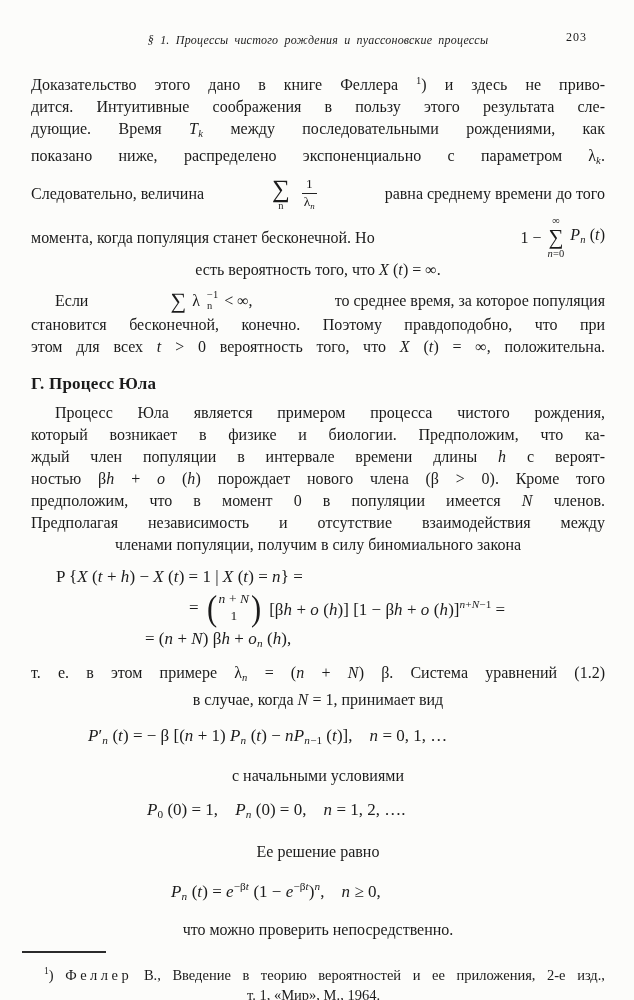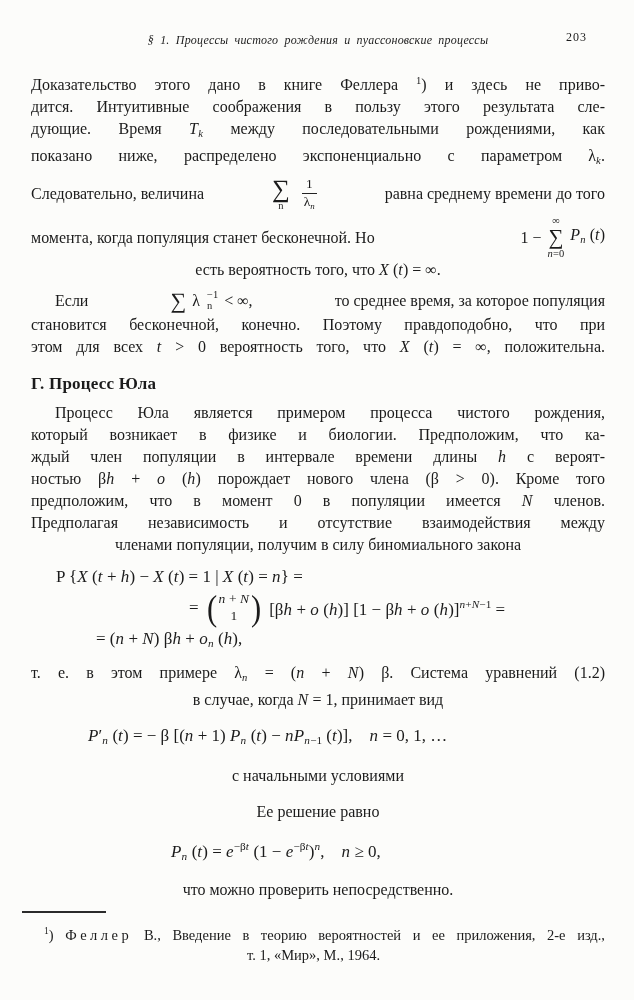--- a/index.html
+++ b/index.html
@@ -56,21 +56,21 @@
 
   
   .heading{margin-top:16px;font-size:17px;font-weight:700;letter-spacing:.2px;}
 
   
   .eqblock{font-size:17px;}
   .eqline{line-height:22px;}
   .eql1{margin-left:25px;margin-top:10px;}
   .eqflex{display:flex;align-items:center;gap:7px;margin-left:158px;height:40px;}
   .eqflex > span{white-space:nowrap;}
-  .eql3{margin-left:65px;}
+  .eql3{margin-left:114px;}
   .binom{display:inline-flex;align-items:center;}
   .bparen{font-size:36px;line-height:.8;font-weight:400;transform:scaleX(.85);}
   .bcol{display:inline-flex;flex-direction:column;align-items:center;font-size:13.5px;line-height:1.25;padding:0 1px;}
   .eq-single{font-size:17px;line-height:26px;}
 
   
   .fnrule{width:84px;border-top:2px solid #2b2b2b;margin:10px 0 8px -9px;}
   .footnote{margin-left:-9px;font-size:14.5px;line-height:20px;}
   .fnindent{text-indent:22px;}
   .spaced{letter-spacing:3.5px;}  .mt6{margin-top:6px;}  .mt8{margin-top:8px;}
@@ -176,20 +176,21 @@
       <div class="jline">т. е. в этом примере λ<sub><i>n</i></sub> = (<i>n</i> + <i>N</i>) β. Система уравнений (1.2)</div>
       <div class="line">в случае, когда <i>N</i> = 1, принимает вид</div>
     </div>
 
     <div class="eq-single mt12" style="margin-left:57px;"><i>P</i>′<sub><i>n</i></sub> (<i>t</i>) = − β [(<i>n</i> + 1) <i>P<sub>n</sub></i> (<i>t</i>) − <i>nP</i><sub><i>n</i>−1</sub> (<i>t</i>)], <i>n</i> = 0, 1, …</div>
 
     <div class="para mt12">
       <div class="line">с начальными условиями</div>
     </div>
 
+    <div class="eq-single mt10" style="margin-left:116px;"><i>P</i><sub>0</sub> (0) = 1, <i>P<sub>n</sub></i> (0) = 0, <i>n</i> = 1, 2, ….</div>
 
     <div class="para mt14">
       <div class="line">Ее решение равно</div>
     </div>
 
     <div class="eq-single mt10" style="margin-left:140px;"><i>P<sub>n</sub></i> (<i>t</i>) = <i>e</i><sup>−β<i>t</i></sup> (1 − <i>e</i><sup>−β<i>t</i></sup>)<sup><i>n</i></sup>, <i>n</i> ≥ 0,</div>
 
     <div class="para mt10">
       <div class="line">что можно проверить непосредственно.</div>
     </div>

